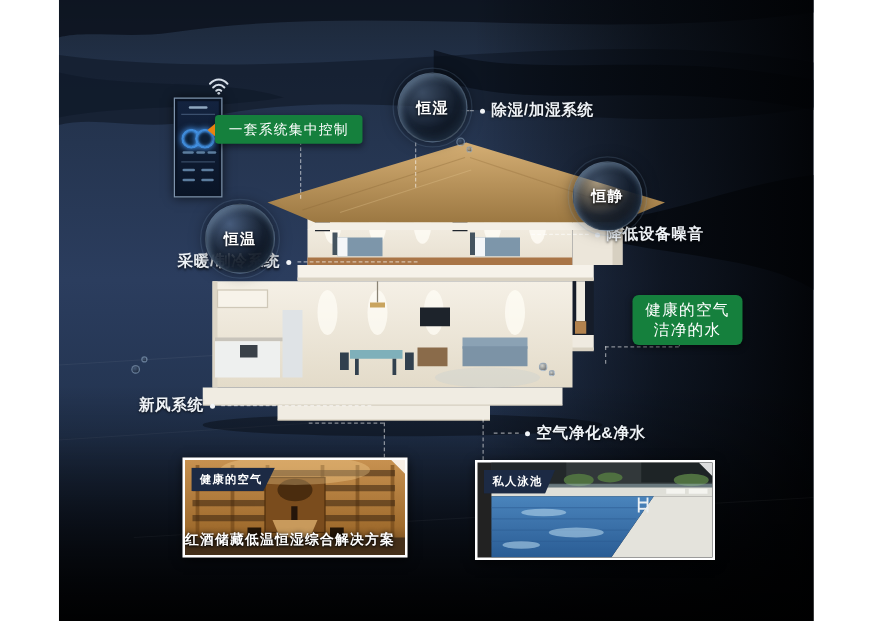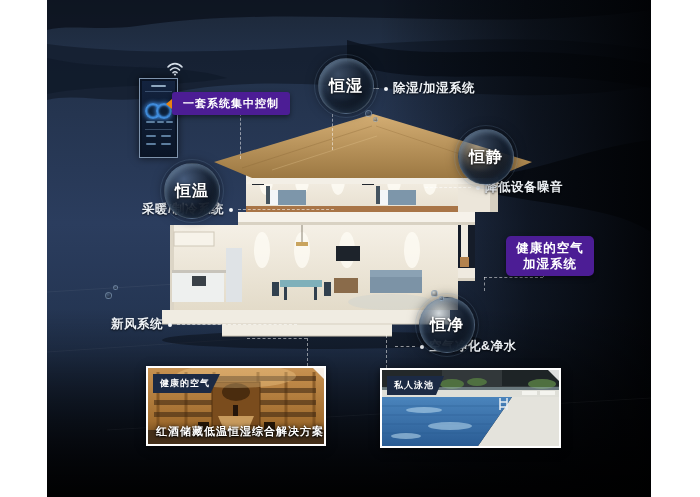--- a/index.html
+++ b/index.html
@@ -2,60 +2,60 @@
 <html><head>
 <meta charset="utf-8">
 <style>
   html,body{margin:0;padding:0;background:#ffffff;font-family:"Liberation Sans","DejaVu Sans",sans-serif;}
   .canvas{position:relative;width:700px;height:497px;background:#ffffff;overflow:hidden;}
   .stage{position:absolute;left:47px;top:0;width:604px;height:497px;overflow:hidden;}
   .bg-art{position:absolute;left:0;top:0;z-index:0;}
   .house{position:absolute;left:115px;top:110px;width:380px;height:240px;z-index:2;}
   
   .bubble{position:absolute;width:54px;height:54px;border-radius:50%;display:flex;align-items:center;justify-content:center;
-    z-index:4;color:#fff;font-weight:bold;font-size:16px;letter-spacing:1px;text-shadow:0 1px 3px #000;
+    z-index:4;color:#fff;font-weight:bold;font-size:12px;letter-spacing:1px;text-shadow:0 1px 3px #000;
     background:radial-gradient(circle at 35% 28%, rgba(140,170,205,.30), rgba(20,30,45,.92) 52%, #070b12 78%);
     border:1px solid rgba(150,180,210,.40);
     box-shadow:inset 2px 3px 5px rgba(170,200,230,.35), inset -2px -4px 7px rgba(80,120,165,.28), 0 0 12px rgba(0,0,0,.55);}
   .bubble::after{content:"";position:absolute;left:-5px;top:-5px;right:-5px;bottom:-5px;border-radius:50%;
     border:1px solid rgba(130,160,195,.18);}
   .mini-bubble{position:absolute;border-radius:50%;border:1px solid rgba(170,200,230,.45);z-index:4;
     background:radial-gradient(circle at 35% 30%, rgba(160,190,220,.25), rgba(10,16,26,.6));}
   
   .label-row{position:absolute;display:flex;align-items:center;gap:5px;z-index:3;}
   .callout-text{color:#eef2f6;font-size:12.5px;font-weight:bold;letter-spacing:.5px;white-space:nowrap;
     text-shadow:0 1px 2px rgba(0,0,0,.75);}
   .dot{width:4px;height:4px;border-radius:50%;background:#f2f5f8;flex:none;}
   .dash-h{border-top:1px dashed rgba(255,255,255,.55);height:0;flex:none;}
   .dash-v{position:absolute;border-left:1px dashed rgba(255,255,255,.5);width:0;z-index:3;}
   .dash-hl{position:absolute;border-top:1px dashed rgba(255,255,255,.5);height:0;z-index:3;}
   
-  .badge{position:absolute;background:#4c1d95;color:#fff;font-weight:bold;z-index:5;
+  .badge{position:absolute;background:#15803d;color:#fff;font-weight:normal;z-index:5;
     box-shadow:0 2px 5px rgba(0,0,0,.45);}
   .badge-control{left:125px;top:92px;font-size:11px;letter-spacing:1px;padding:4px 11px;border-radius:3px;}
   .badge-control::before{content:"";position:absolute;left:-6px;top:50%;margin-top:-5px;
     border-top:5px solid transparent;border-bottom:5px solid transparent;border-right:6px solid #e8830f;}
   .badge-health{left:459px;top:236px;width:80px;font-size:12.5px;line-height:16px;text-align:center;
     padding:4px 4px;border-radius:5px;letter-spacing:1px;}
   
   .phone{position:absolute;left:92px;top:78px;width:37px;height:78px;z-index:5;background:#0a1425;
     border:1px solid #7e93ac;box-shadow:0 0 8px rgba(0,0,0,.6);}
   .phone .screen{position:absolute;left:2px;top:2px;right:2px;bottom:2px;background:linear-gradient(#13233f,#0a1527);}
   .phone .bar{position:absolute;background:#5c7d9e;height:2px;border-radius:1px;}
   .phone .knob{position:absolute;width:12px;height:12px;border-radius:50%;top:22px;
     background:radial-gradient(circle at 50% 50%, #0d2038 55%, #1d4a77 70%);
     border:2px solid #3f8ad8;box-shadow:0 0 5px #4aa0ff, inset 0 0 3px #4aa0ff;}
   .phone .divider{position:absolute;left:3px;right:3px;height:0;border-top:1px solid rgba(120,150,185,.4);}
   
   .photo{position:absolute;z-index:5;border:2px solid #fff;box-shadow:0 2px 8px rgba(0,0,0,.65);overflow:hidden;background:#222;}
   .photo-wine{left:99px;top:366px;width:176px;height:76px;}
-  .photo-pool{left:333px;top:368px;width:177px;height:76px;}
+  .photo-pool{left:333px;top:368px;width:177px;height:76px;padding-left:11px;}
   .photo-tag{position:absolute;left:5px;top:6px;background:#1c2a44;color:#fff;font-size:9px;font-weight:bold;
     letter-spacing:1px;padding:3px 10px 3px 7px;clip-path:polygon(0 0,100% 0,86% 100%,0 100%);z-index:2;}
-  .photo-caption{position:absolute;left:0;right:0;bottom:5px;text-align:right;color:#fff;font-weight:bold;
+  .photo-caption{position:absolute;left:0;right:0;bottom:5px;text-align:left;color:#fff;font-weight:bold;
     font-size:11px;letter-spacing:1px;text-shadow:0 1px 2px #000,0 0 4px rgba(0,0,0,.8);z-index:2;white-space:nowrap;}
   .corner-ribbon{position:absolute;right:0;top:0;width:0;height:0;z-index:2;
     border-top:11px solid rgba(255,255,255,.85);border-left:11px solid transparent;}
 </style>
 </head>
 <body>
 
 <div class="canvas">
  <div class="stage">
 
@@ -204,34 +204,31 @@
       <div class="bar" style="left:19px;top:62px;width:10px"></div>
     </div>
   </div>
 
   <div class="badge badge-control">
     <span>一套系统集中控制</span>
   </div>
 
   <div class="badge badge-health">
     <div>健康的空气</div>
-    <div>加湿系统</div>
+    <div>洁净的水</div>
   </div>
 
   <div class="bubble" style="left:271px;top:58px">
     <span>恒湿</span>
   </div>
   <div class="bubble" style="left:411px;top:129px">
     <span>恒静</span>
   </div>
   <div class="bubble" style="left:117px;top:163px">
     <span>恒温</span>
-  </div>
-  <div class="bubble" style="left:372px;top:297px">
-    <span>恒净</span>
   </div>
 
   <i class="mini-bubble" style="left:318px;top:110px;width:5px;height:5px"></i>
   <i class="mini-bubble" style="left:326px;top:117px;width:3px;height:3px"></i>
   <i class="mini-bubble" style="left:58px;top:292px;width:5px;height:5px"></i>
   <i class="mini-bubble" style="left:66px;top:285px;width:3px;height:3px"></i>
   <i class="mini-bubble" style="left:384px;top:290px;width:5px;height:5px"></i>
   <i class="mini-bubble" style="left:392px;top:296px;width:3px;height:3px"></i>
 
   <div class="label-row" style="left:322px;top:80px">

